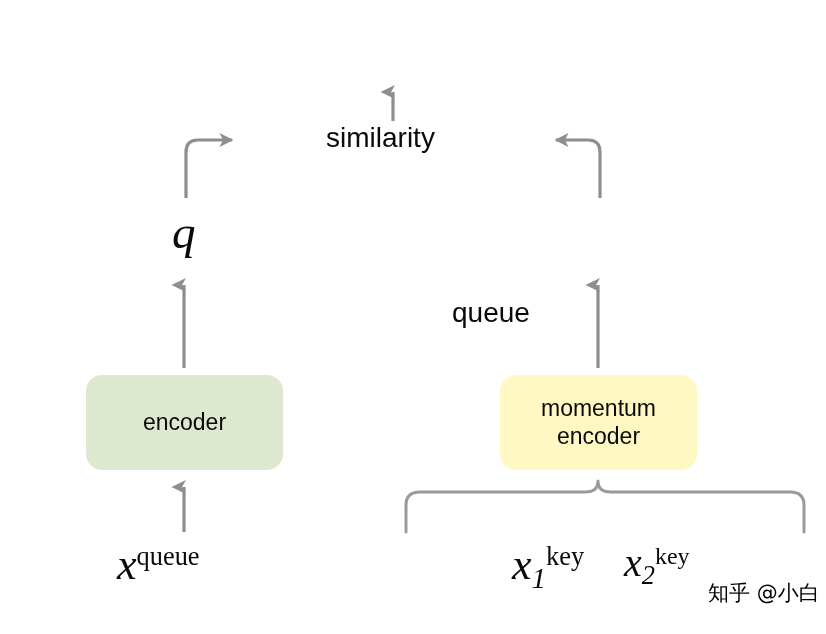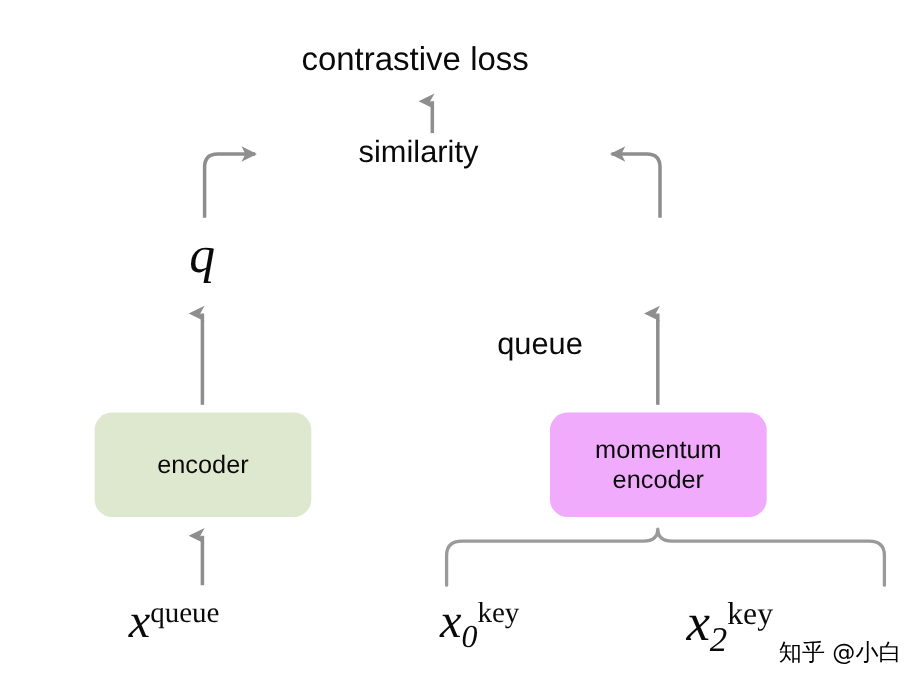--- a/index.html
+++ b/index.html
@@ -46,21 +46,21 @@
     width: 197px;
     height: 95px;
     background: #dee8cf;
     font-size: 23px;
   }
   #momentum-encoder-box {
     left: 500px;
     top: 375px;
     width: 197px;
     height: 95px;
-    background: #f0abfc;
+    background: #fef9c3;
     font-size: 23px;
   }
   
   #arrows {
     position: absolute;
     left: 0;
     top: 0;
     width: 826px;
     height: 634px;
     pointer-events: none;
@@ -102,21 +102,21 @@
     font-size: 44px;
   }
   #x-key-1-label {
     left: 512px;
     top: 543px;
     font-size: 44px;
   }
   #x-key-2-label {
     left: 624px;
     top: 543px;
-    font-size: 48px;
+    font-size: 40px;
   }
   .sub {
     font-size: 0.66em;
     vertical-align: -0.32em;
     font-style: italic;
   }
   .sup {
     font-size: 0.60em;
     vertical-align: 0.52em;
     font-style: normal;
@@ -178,21 +178,20 @@
     <g>
       <path d="M406,532
                L406,505 Q406,492 420,492
                L585,492 Q598,492 598,481
                Q598,492 611,492
                L790,492 Q804,492 804,505
                L804,532" fill="none" stroke="#9a9a9a" stroke-width="3" stroke-linecap="round" stroke-linejoin="round"></path>
     </g>
   </svg>
 
-  <div class="lbl sans" id="contrastive-loss-label">contrastive loss</div>
 
   <div class="lbl sans" id="queue-label">queue</div>
 
   <div class="lbl sans" id="similarity-label">similarity</div>
 
   <div class="lbl math" id="q-symbol">
     <span>q</span>
   </div>
 
 
@@ -202,20 +201,20 @@
 
   <div class="box" id="momentum-encoder-box">
     <span>
       <span>momentum</span><br>
       <span>encoder</span>
     </span>
   </div>
 
   <div class="lbl math" id="x-query-label"><span>x</span><span class="sup">queue</span></div>
 
-  <div class="lbl math" id="x-key-0-label"><span>x</span><span class="sub">0</span><span class="sup">key</span></div>
-
+
+  <div class="lbl math" id="x-key-1-label"><span>x</span><span class="sub">1</span><span class="sup">key</span></div>
 
   <div class="lbl math" id="x-key-2-label"><span>x</span><span class="sub">2</span><span class="sup">key</span></div>
 
   <div id="watermark">知乎 @小白</div>
 
 </div>
 
 </body></html>

